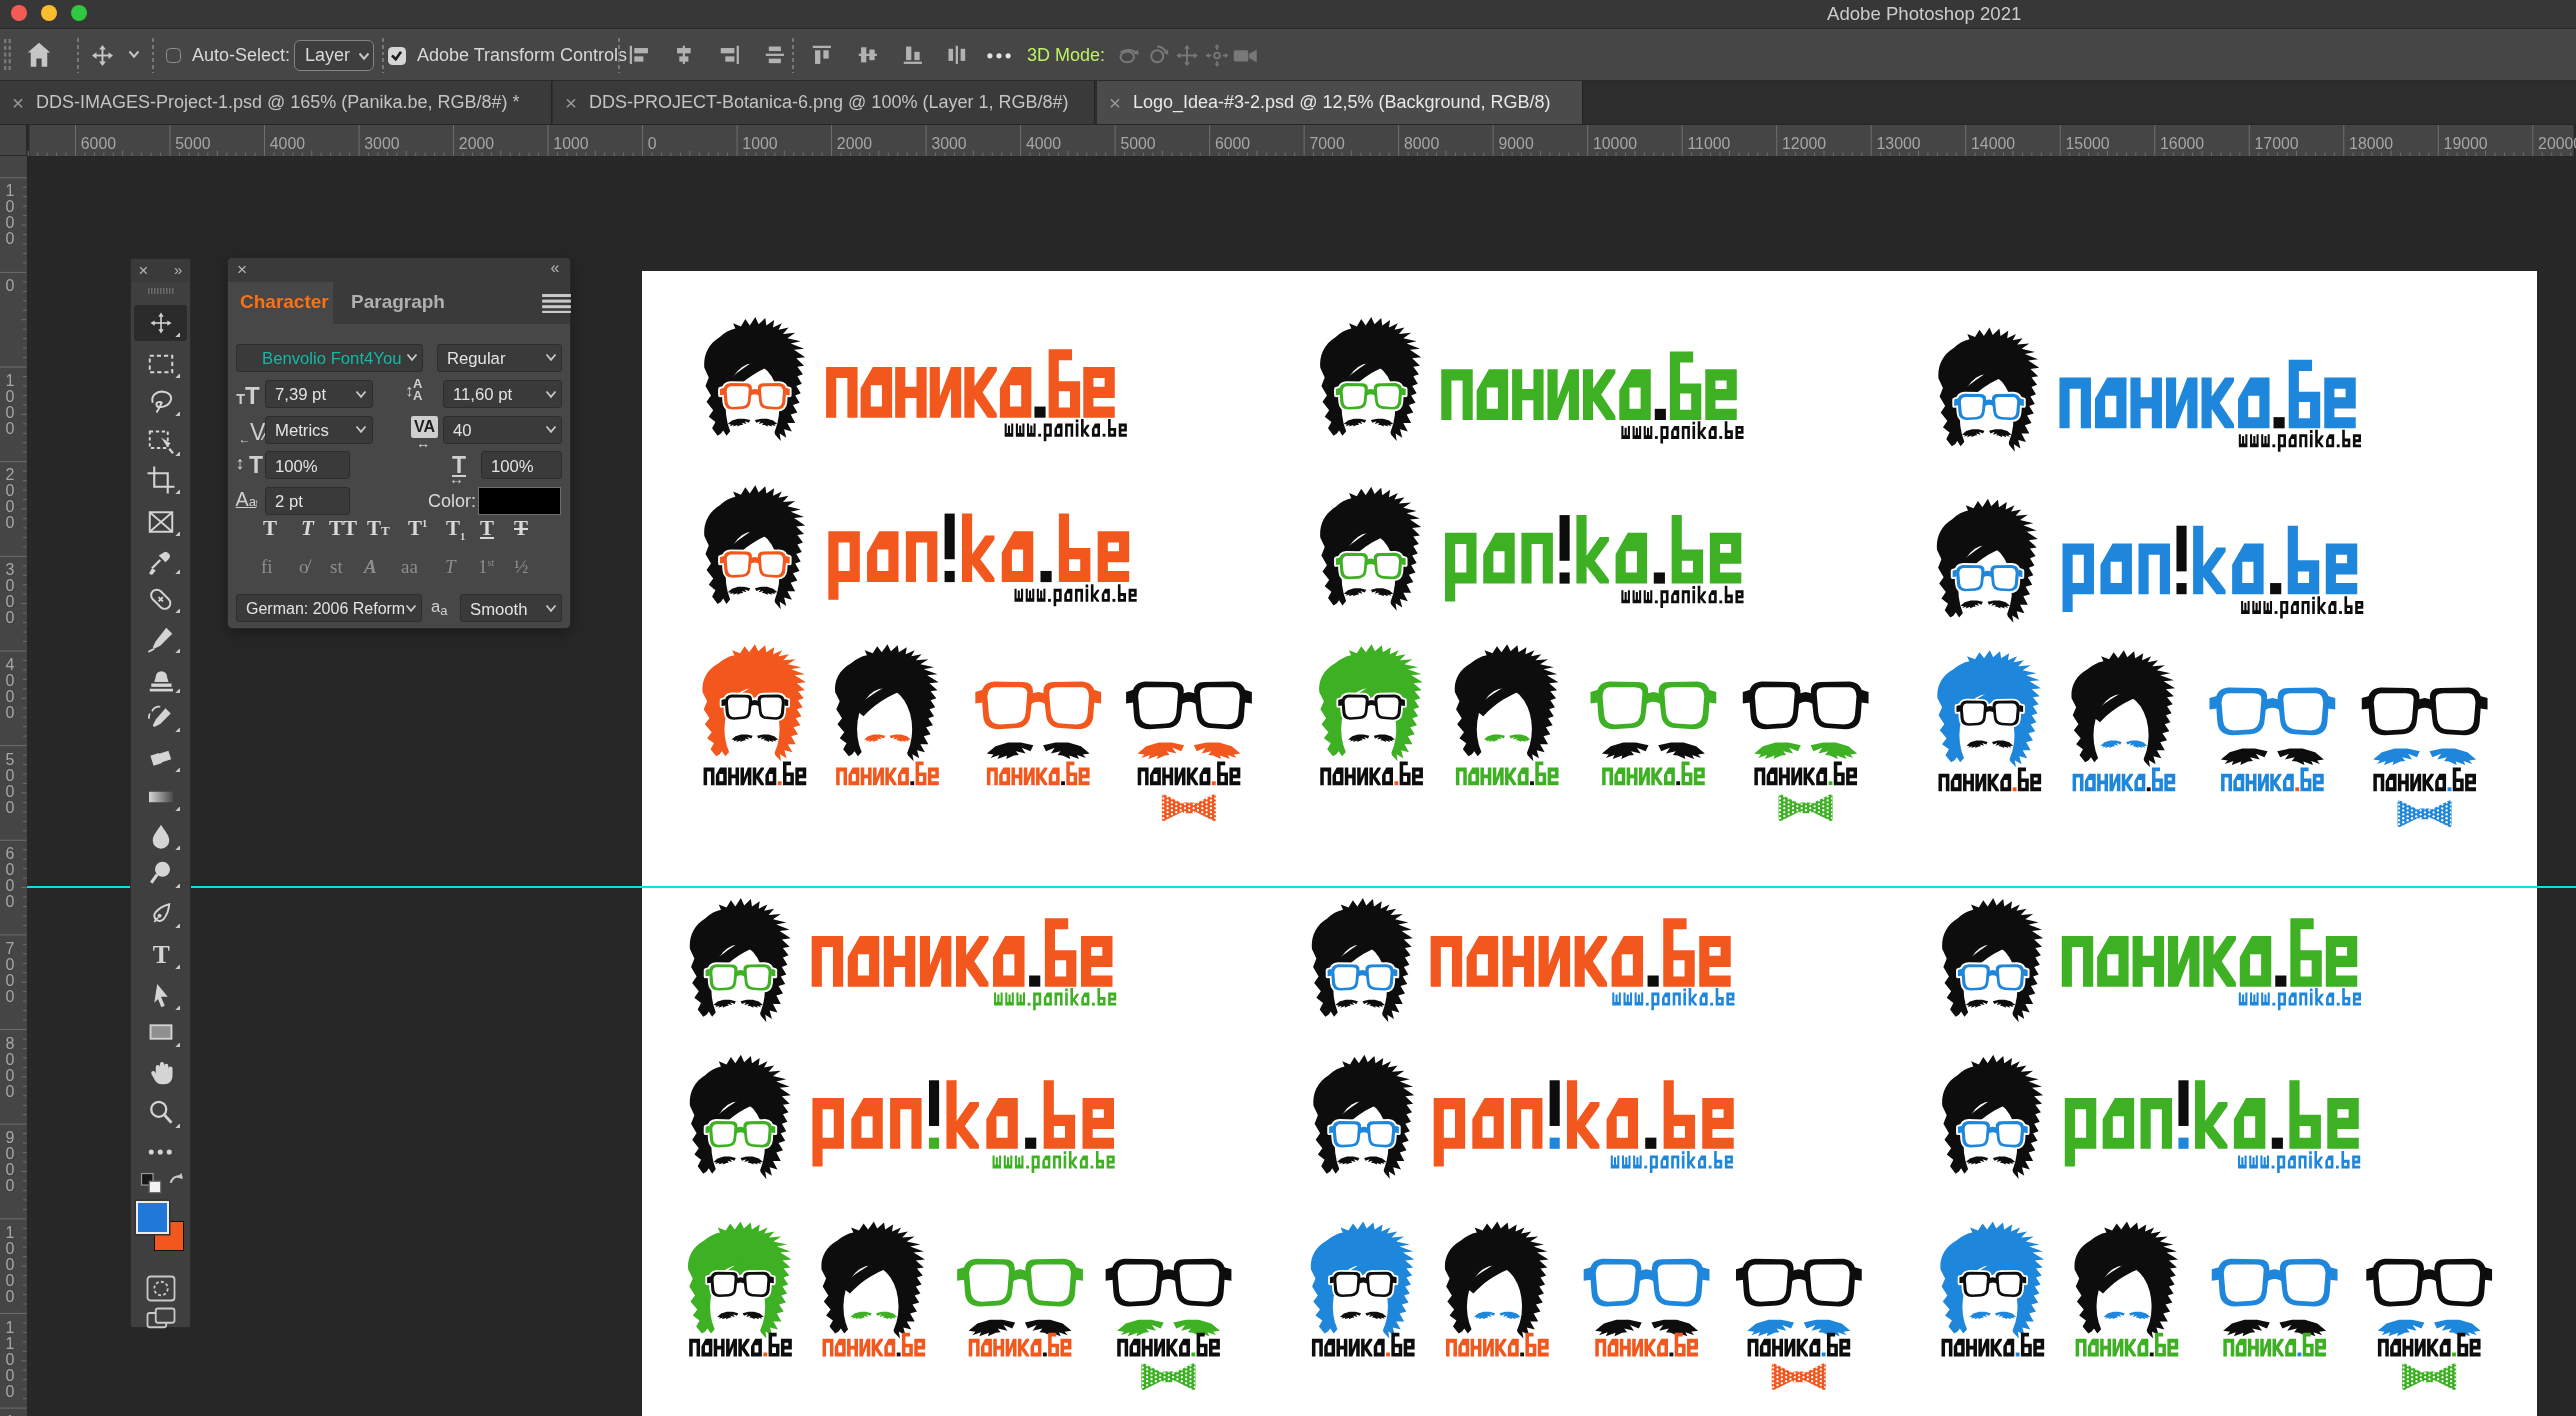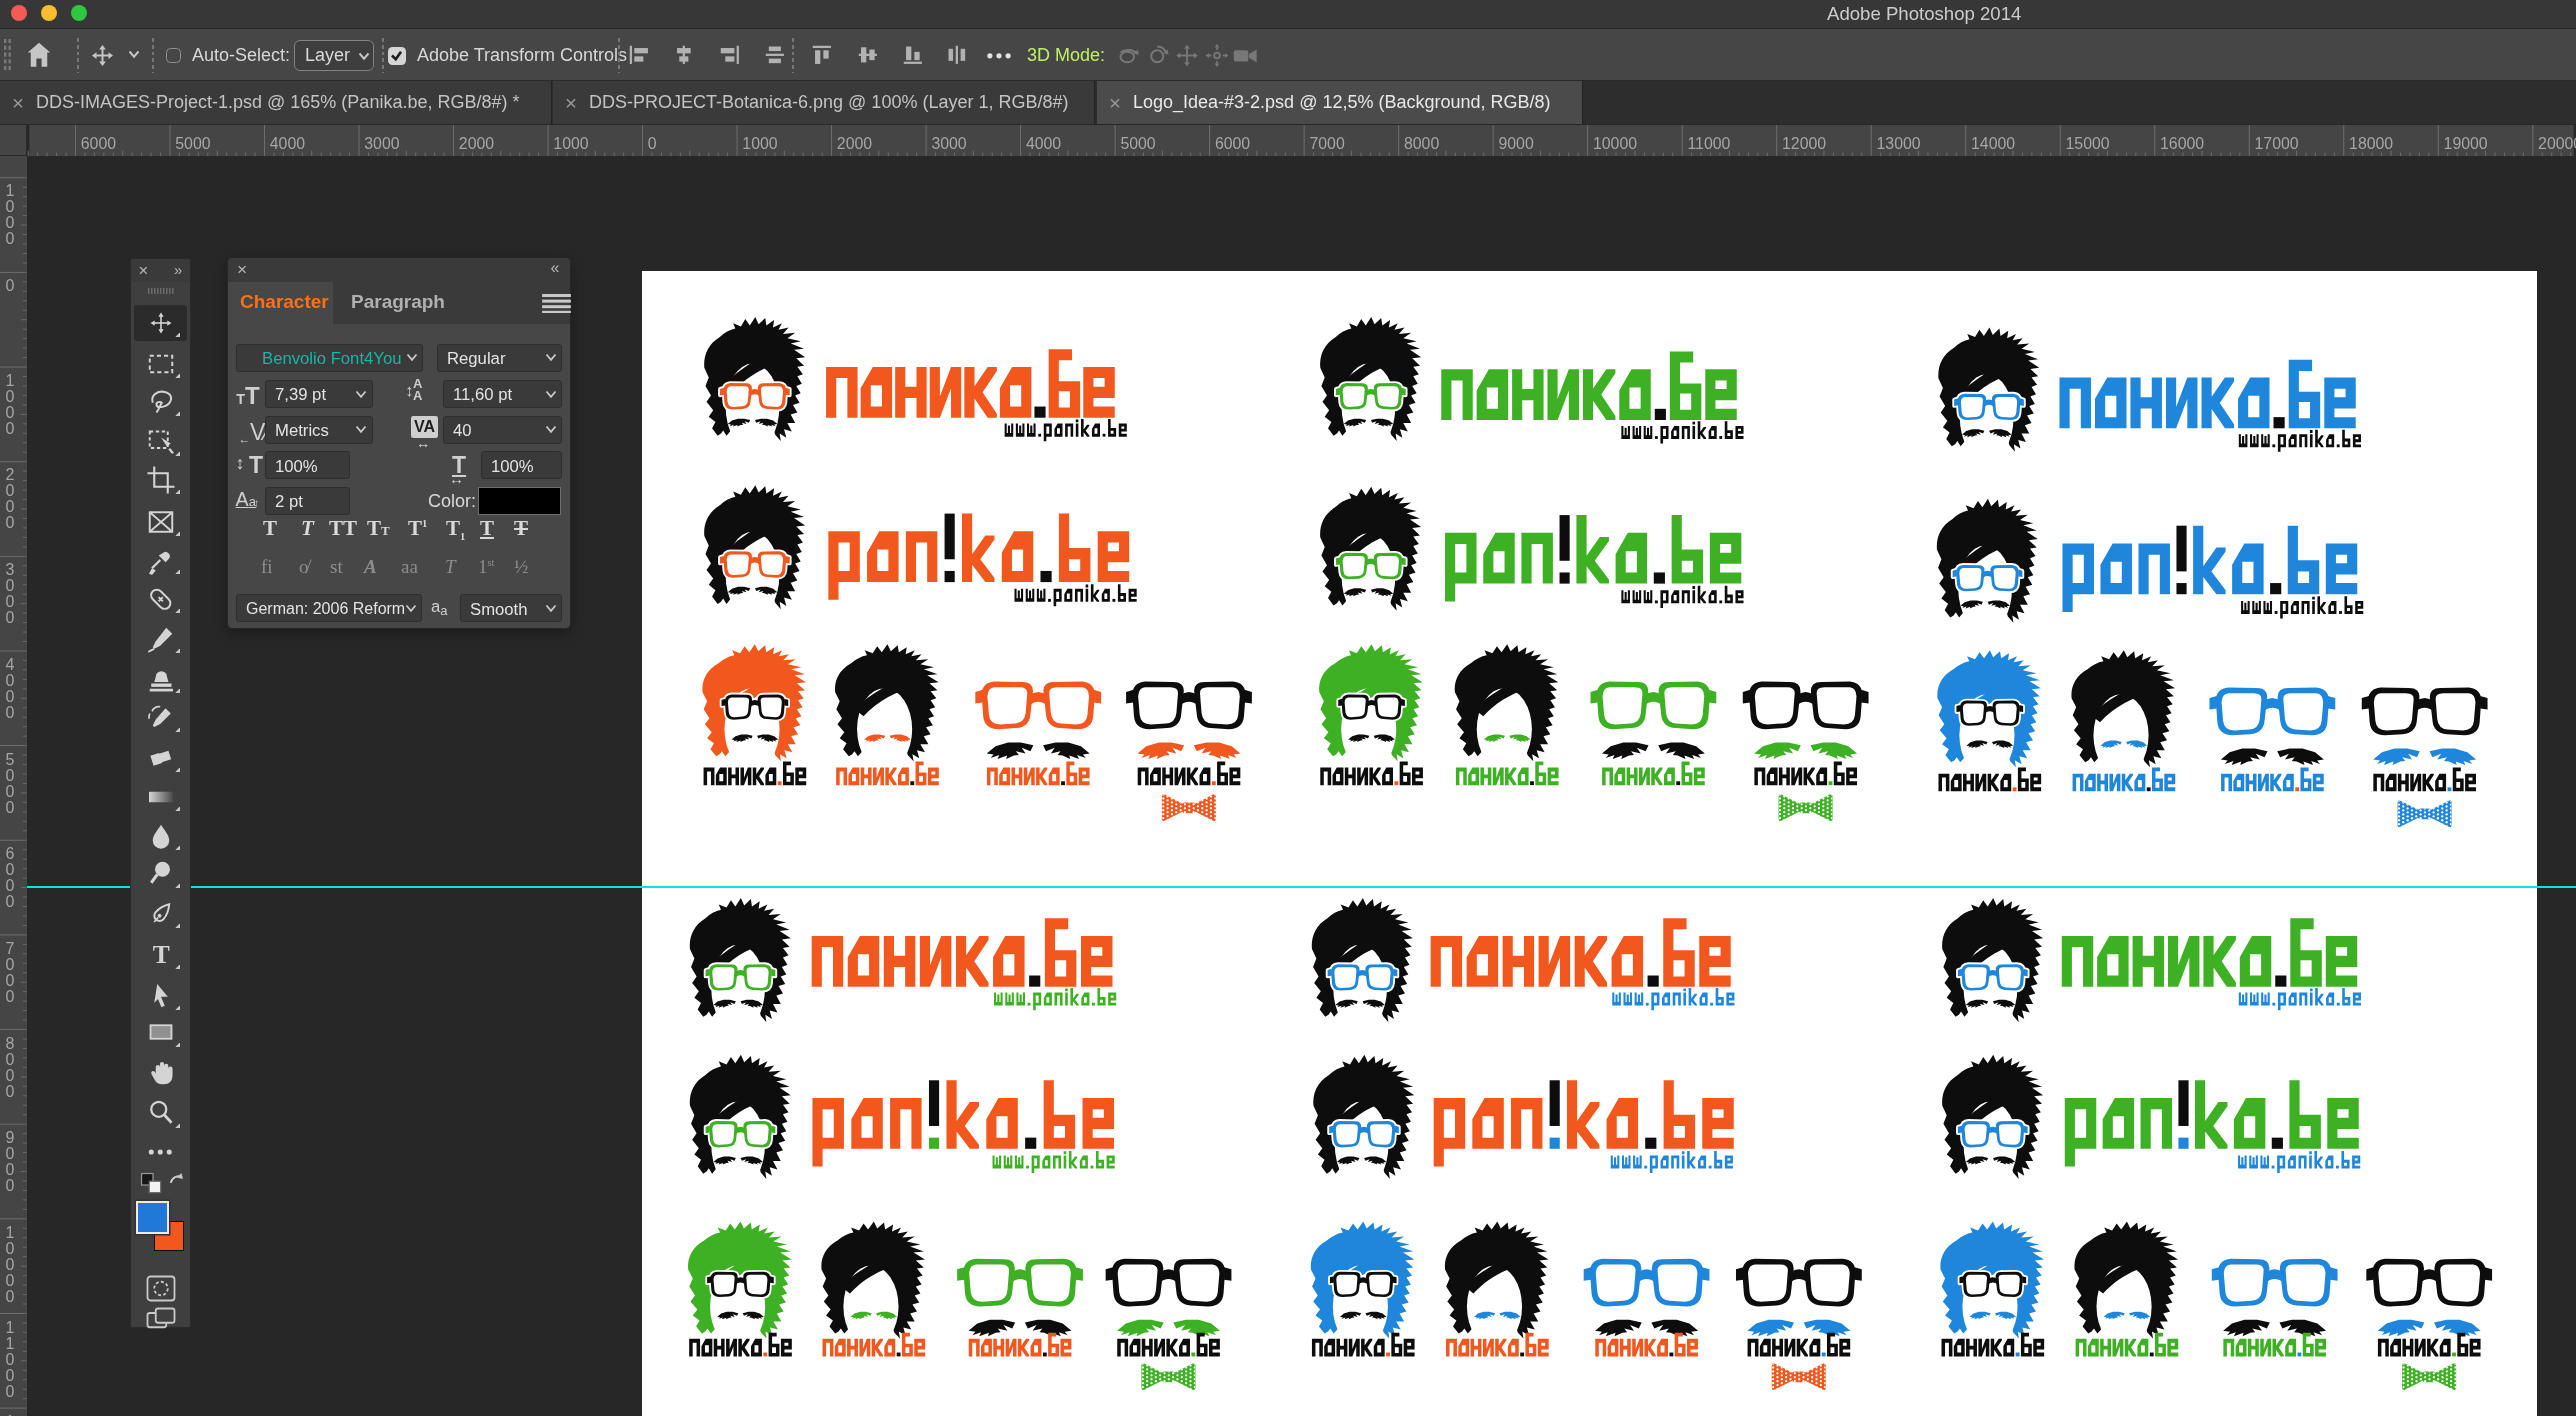--- a/index.html
+++ b/index.html
@@ -828,21 +828,21 @@
     <use href="#gE" transform="translate(2413.4 1406.8) scale(0.2320)" fill="#0d0d0d"></use>
     <g fill="#3EB024">
       <use href="#bowtie" transform="translate(2323.0 1437) scale(0.615)"></use>
     </g>
   </svg>
 <div style="position:absolute;left:26.5px;top:886px;width:2549px;height:2.3px;background:#00e5e8;z-index:5"></div>
 <div style="position:absolute;left:0;top:0;width:2576px;height:29px;background:#373737;border-bottom:0.8px solid #282828">
     <div style="position:absolute;left:10.6px;top:4.5px;width:16px;height:16px;border-radius:50%;background:#f45c53"></div>
     <div style="position:absolute;left:41px;top:4.5px;width:16px;height:16px;border-radius:50%;background:#f9bd2e"></div>
     <div style="position:absolute;left:71px;top:4.5px;width:16px;height:16px;border-radius:50%;background:#2fc840"></div>
-    <span style="position:absolute;left:1827px;top:3px;color:#cccccc;font-size:18.6px">Adobe Photoshop 2014</span>
+    <span style="position:absolute;left:1827px;top:3px;color:#cccccc;font-size:18.6px">Adobe Photoshop 2021</span>
   </div>
 <div style="position:absolute;left:0;top:29px;width:2576px;height:52px;background:#464646;border-bottom:0.8px solid #2a2a2a">
     <div style="position:absolute;left:0;top:-29px;width:100%;height:81px">
       <svg style="position:absolute;left:3.8px;top:39px" width="9" height="33" viewBox="0 0 12 44">
         <g fill="#787878">
           <rect x="0" y="0" width="3.2" height="5.5"></rect>
           <rect x="0" y="9" width="3.2" height="5.5"></rect>
           <rect x="0" y="18" width="3.2" height="5.5"></rect>
           <rect x="0" y="27" width="3.2" height="5.5"></rect>
           <rect x="0" y="36" width="3.2" height="5.5"></rect>

